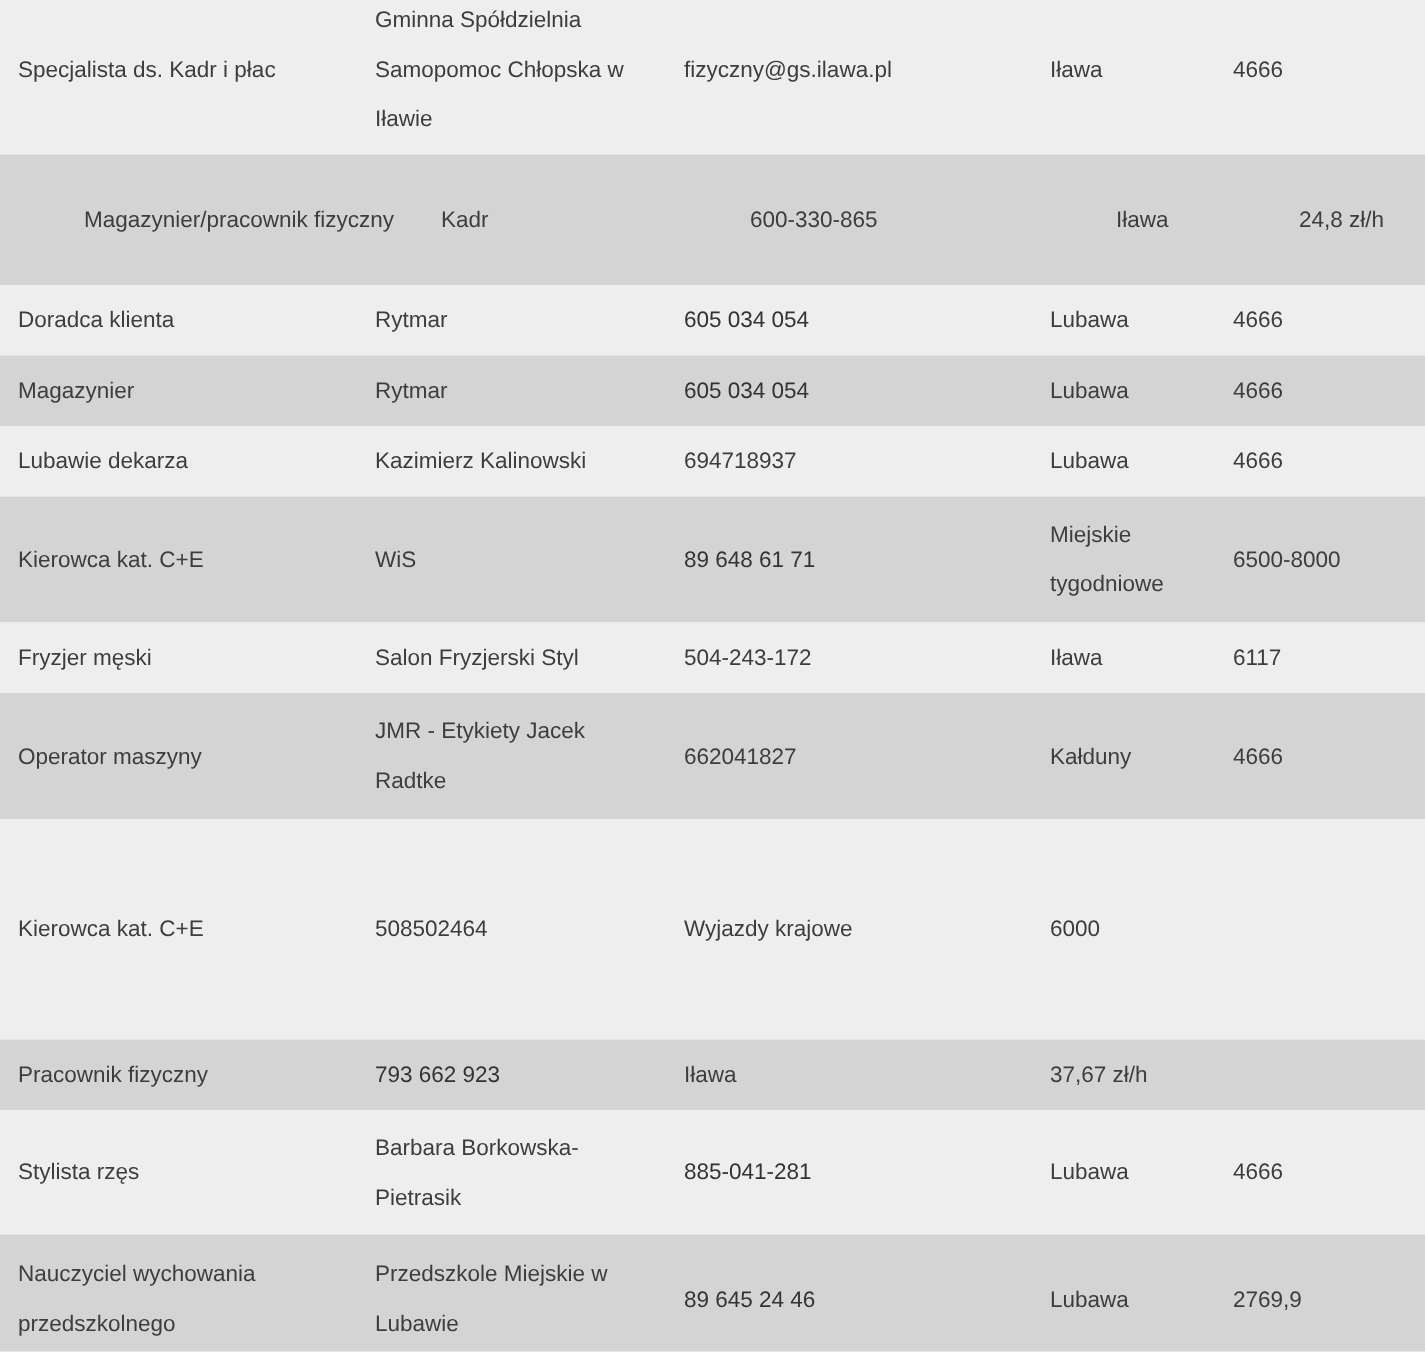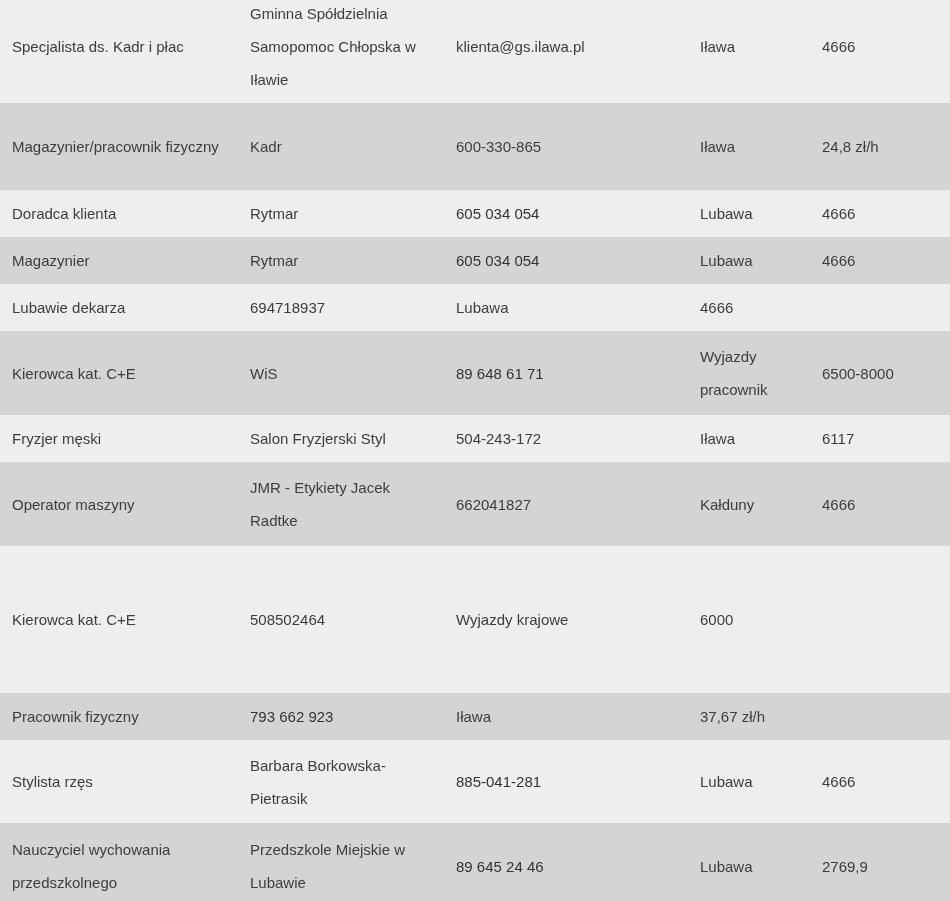--- a/index.html
+++ b/index.html
@@ -20,21 +20,21 @@
   .row {
     display: grid;
     grid-template-columns: 238px 206px 244px 122px 140px;
     align-items: center;
     min-height: 47px;
   }
   .row.light { background: var(--row-light, #eeeeee); }
   .row.dark  { background: var(--row-dark,  #d4d4d4); }
   
   .row:nth-child(1)  { min-height: 113px; }
-  .row:nth-child(2)  { min-height: 87px; }
+  .row:nth-child(2)  { min-height: 87px; padding-left: 44px; }
   .row:nth-child(6)  { min-height: 84px; }
   .row:nth-child(8)  { min-height: 84px; }
   .row:nth-child(9)  { min-height: 147px; }
   .row:nth-child(11) { min-height: 83px; }
   .row:nth-child(12) { min-height: 86px; }
   .cell {
     padding: 6px 10px 6px 12px;
     font-size: 15px;
     line-height: 33px;
     color: var(--text, #3d3d3d);
@@ -45,21 +45,21 @@
     color: var(--text-bold, #333333);
   }
 </style>
 </head>
 <body style="--row-light: #eeeeee; --row-dark: #d4d4d4; --text: #3d3d3d; --text-bold: #333333;">
 
 <div class="table" id="rows-container">
   <div class="row light">
     <div class="cell position">Specjalista ds. Kadr i płac</div>
     <div class="cell company">Gminna Spółdzielnia Samopomoc Chłopska w Iławie</div>
-    <div class="cell contact">klienta@gs.ilawa.pl</div>
+    <div class="cell contact">fizyczny@gs.ilawa.pl</div>
     <div class="cell location">Iława</div>
     <div class="cell salary">4666</div>
   </div>
 
   <div class="row dark">
     <div class="cell position">Magazynier/pracownik fizyczny</div>
     <div class="cell company">Kadr</div>
     <div class="cell contact">600-330-865</div>
     <div class="cell location">Iława</div>
     <div class="cell salary">24,8 zł/h</div>
@@ -76,30 +76,31 @@
   <div class="row dark">
     <div class="cell position">Magazynier</div>
     <div class="cell company">Rytmar</div>
     <div class="cell contact bold">605 034 054</div>
     <div class="cell location">Lubawa</div>
     <div class="cell salary">4666</div>
   </div>
 
   <div class="row light">
     <div class="cell position">Lubawie dekarza</div>
+    <div class="cell company">Kazimierz Kalinowski</div>
     <div class="cell contact">694718937</div>
     <div class="cell location">Lubawa</div>
     <div class="cell salary">4666</div>
   </div>
 
   <div class="row dark">
     <div class="cell position">Kierowca kat. C+E</div>
     <div class="cell company">WiS</div>
     <div class="cell contact bold">89 648 61 71</div>
-    <div class="cell location">Wyjazdy pracownik</div>
+    <div class="cell location">Miejskie tygodniowe</div>
     <div class="cell salary">6500-8000</div>
   </div>
 
   <div class="row light">
     <div class="cell position">Fryzjer męski</div>
     <div class="cell company">Salon Fryzjerski Styl</div>
     <div class="cell contact">504-243-172</div>
     <div class="cell location">Iława</div>
     <div class="cell salary">6117</div>
   </div>

